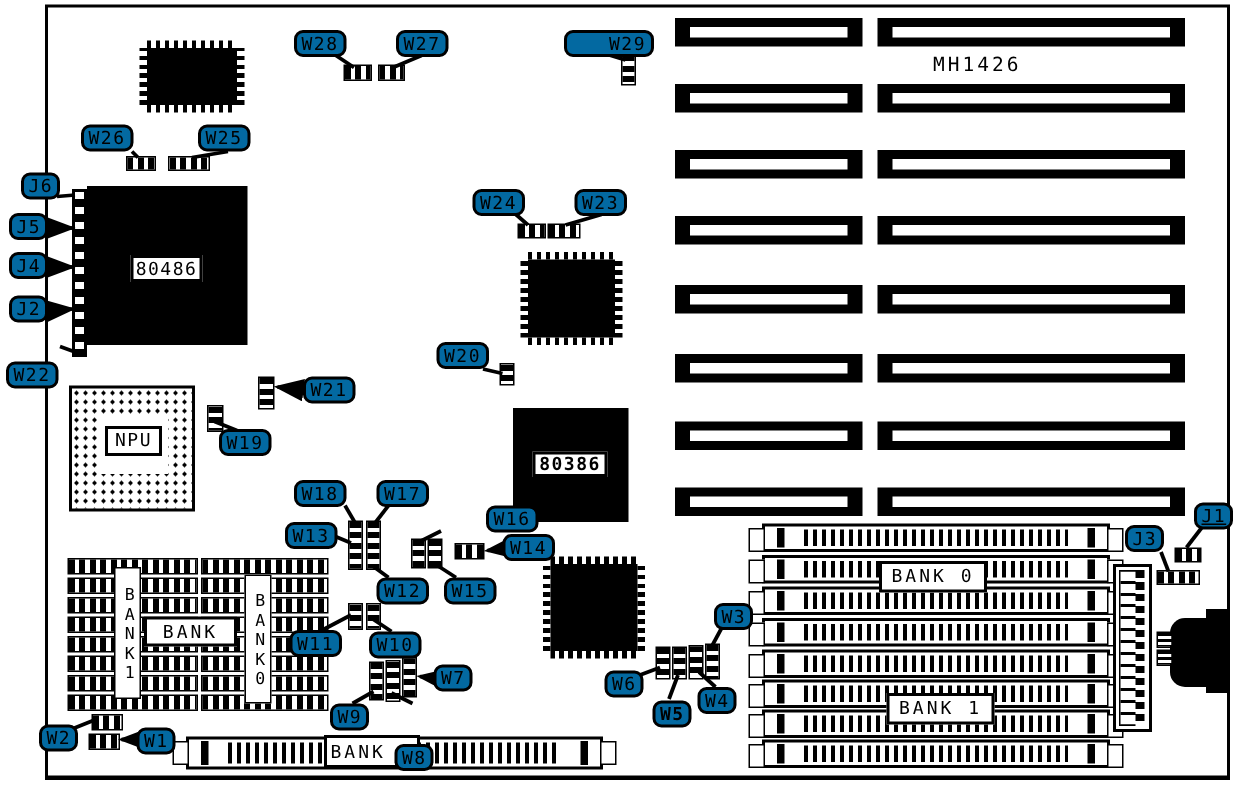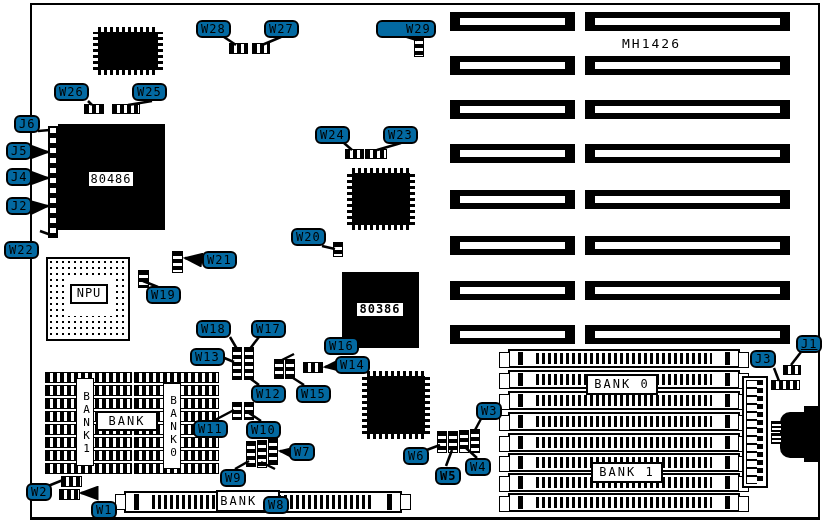--- a/index.html
+++ b/index.html
@@ -332,16 +332,16 @@
   <div class="callout" style="left:193px;top:420px;">W11</div>
   <div class="callout" style="left:246px;top:421px;">W10</div>
   <div class="callout" style="left:289px;top:443px;">W7</div>
   <div class="callout" style="left:220px;top:469px;">W9</div>
   <div class="callout" style="left:263px;top:496px;">W8</div>
   <div class="callout" style="left:403px;top:447px;">W6</div>
   <div class="callout" style="left:435px;top:467px;font-weight:bold;">W5</div>
   <div class="callout" style="left:465px;top:458px;">W4</div>
   <div class="callout" style="left:476px;top:402px;">W3</div>
   <div class="callout" style="left:26px;top:483px;">W2</div>
-  <div class="callout" style="left:91px;top:485px;margin-top:16px;">W1</div>
+  <div class="callout" style="left:91px;top:485px;">W1</div>
   <div class="callout" style="left:750px;top:350px;">J3</div>
   <div class="callout" style="left:796px;top:335px;text-decoration:underline;">J1</div>
 </div>
 
 </body></html>

